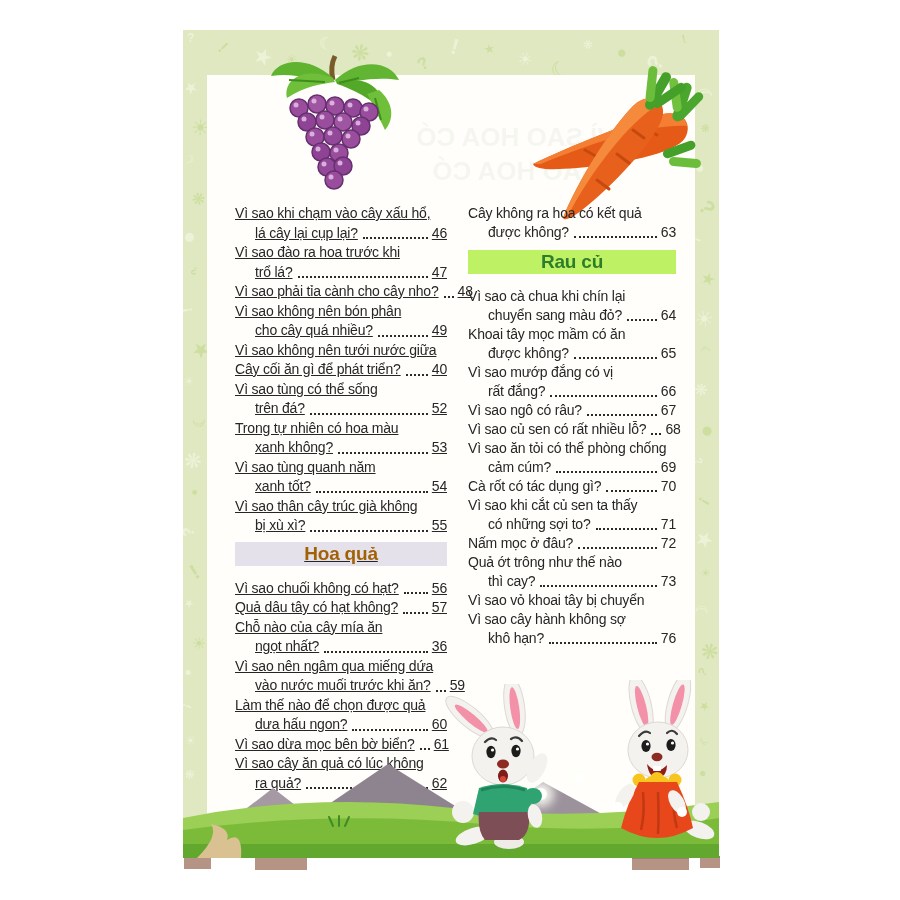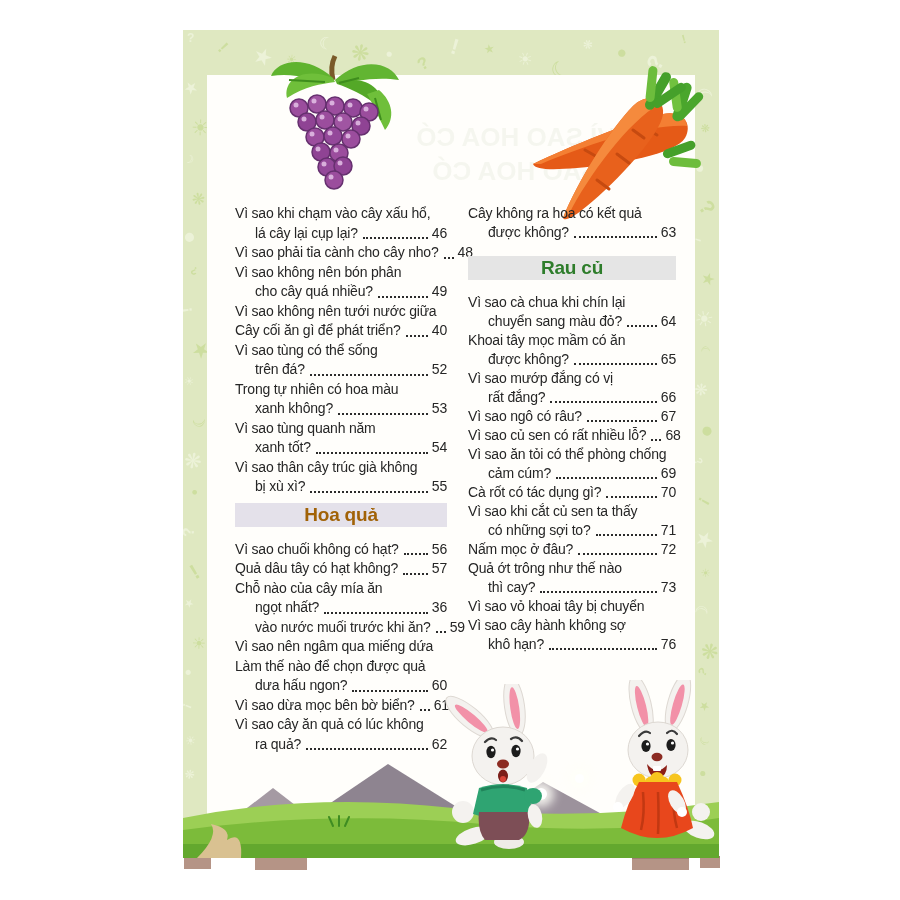--- a/index.html
+++ b/index.html
@@ -6,21 +6,21 @@
   .canvas{position:relative;width:900px;height:900px;background:#ffffff;overflow:hidden;
           font-family:"Liberation Sans","DejaVu Sans",sans-serif;}
   .book{position:absolute;left:183px;top:30px;width:536px;height:828px;background:#dfe8c1;overflow:visible;}
   .pattern-layer{position:absolute;inset:0;overflow:hidden;z-index:1;}
   .pattern-layer span{position:absolute;font-weight:bold;line-height:1;user-select:none;}
   .page{position:absolute;left:24px;top:45px;width:488px;height:783px;background:#fffefb;z-index:2;}
   .ghost{position:absolute;left:225px;top:90px;width:215px;z-index:3;transform:scaleX(-1);
          color:#8ba06b;opacity:0.08;font-weight:bold;font-size:26px;text-align:center;line-height:34px;}
   .illu{position:absolute;z-index:4;}
   .toc-col{position:absolute;z-index:5;width:212px;color:#262626;font-size:14px;letter-spacing:-0.2px;}
-  .col-left{left:52px;top:174px;}
+  .col-left{left:52px;top:174px;text-decoration:underline;}
   .col-right{left:285px;top:174px;width:208px;}
   .col-left .line{line-height:19.5px;}
   .col-right .line{line-height:19px;}
   .line{white-space:nowrap;}
   .line.last{display:flex;align-items:flex-end;white-space:nowrap;}
   .line.wrap{padding-left:20px;}
   .txt{flex:0 0 auto;}
   .dots{flex:1 1 auto;min-width:10px;border-bottom:2px dotted #2b2b2b;margin:0 2px 4px 5px;}
   .num{flex:0 0 auto;margin-left:2px;}
   .sec{height:24px;line-height:24px;text-align:center;font-weight:bold;font-size:19px;margin:6px 0 13px 0;}
@@ -185,20 +185,28 @@
     <div class="toc-col col-left">
         <div class="entry">
           <div class="line">Vì sao khi chạm vào cây xấu hổ,</div>
           <div class="line wrap last">
             <span class="txt">lá cây lại cụp lại?</span>
             <span class="dots"></span>
             <span class="num">46</span>
           </div>
         </div>
         <div class="entry">
+          <div class="line">Vì sao đào ra hoa trước khi</div>
+          <div class="line wrap last">
+            <span class="txt">trổ lá?</span>
+            <span class="dots"></span>
+            <span class="num">47</span>
+          </div>
+        </div>
+        <div class="entry">
           <div class="line last">
             <span class="txt">Vì sao phải tỉa cành cho cây nho?</span>
             <span class="dots"></span>
             <span class="num">48</span>
           </div>
         </div>
         <div class="entry">
           <div class="line">Vì sao không nên bón phân</div>
           <div class="line wrap last">
             <span class="txt">cho cây quá nhiều?</span>
@@ -265,26 +273,26 @@
         </div>
         <div class="entry">
           <div class="line">Chỗ nào của cây mía ăn</div>
           <div class="line wrap last">
             <span class="txt">ngọt nhất?</span>
             <span class="dots"></span>
             <span class="num">36</span>
           </div>
         </div>
         <div class="entry">
+          <div class="line">Vì sao nên ngâm qua miếng dứa</div>
           <div class="line wrap last">
             <span class="txt">vào nước muối trước khi ăn?</span>
             <span class="dots"></span>
             <span class="num">59</span>
           </div>
-          <div class="line">Vì sao nên ngâm qua miếng dứa</div>
         </div>
         <div class="entry">
           <div class="line">Làm thế nào để chọn được quả</div>
           <div class="line wrap last">
             <span class="txt">dưa hấu ngon?</span>
             <span class="dots"></span>
             <span class="num">60</span>
           </div>
         </div>
         <div class="entry">
@@ -305,21 +313,21 @@
       </div>
     <div class="toc-col col-right">
         <div class="entry">
           <div class="line">Cây không ra hoa có kết quả</div>
           <div class="line wrap last">
             <span class="txt">được không?</span>
             <span class="dots"></span>
             <span class="num">63</span>
           </div>
         </div>
-        <div class="sec" style="background: #e5e5e5; margin-top: 14px;"><span style="color: rgb(46, 125, 43);">Rau củ</span></div>
+        <div class="sec" style="background: #bef264; margin-top: 8px;"><span style="color: rgb(46, 125, 43);">Rau củ</span></div>
         <div class="entry">
           <div class="line">Vì sao cà chua khi chín lại</div>
           <div class="line wrap last">
             <span class="txt">chuyển sang màu đỏ?</span>
             <span class="dots"></span>
             <span class="num">64</span>
           </div>
         </div>
         <div class="entry">
           <div class="line">Khoai tây mọc mầm có ăn</div>

